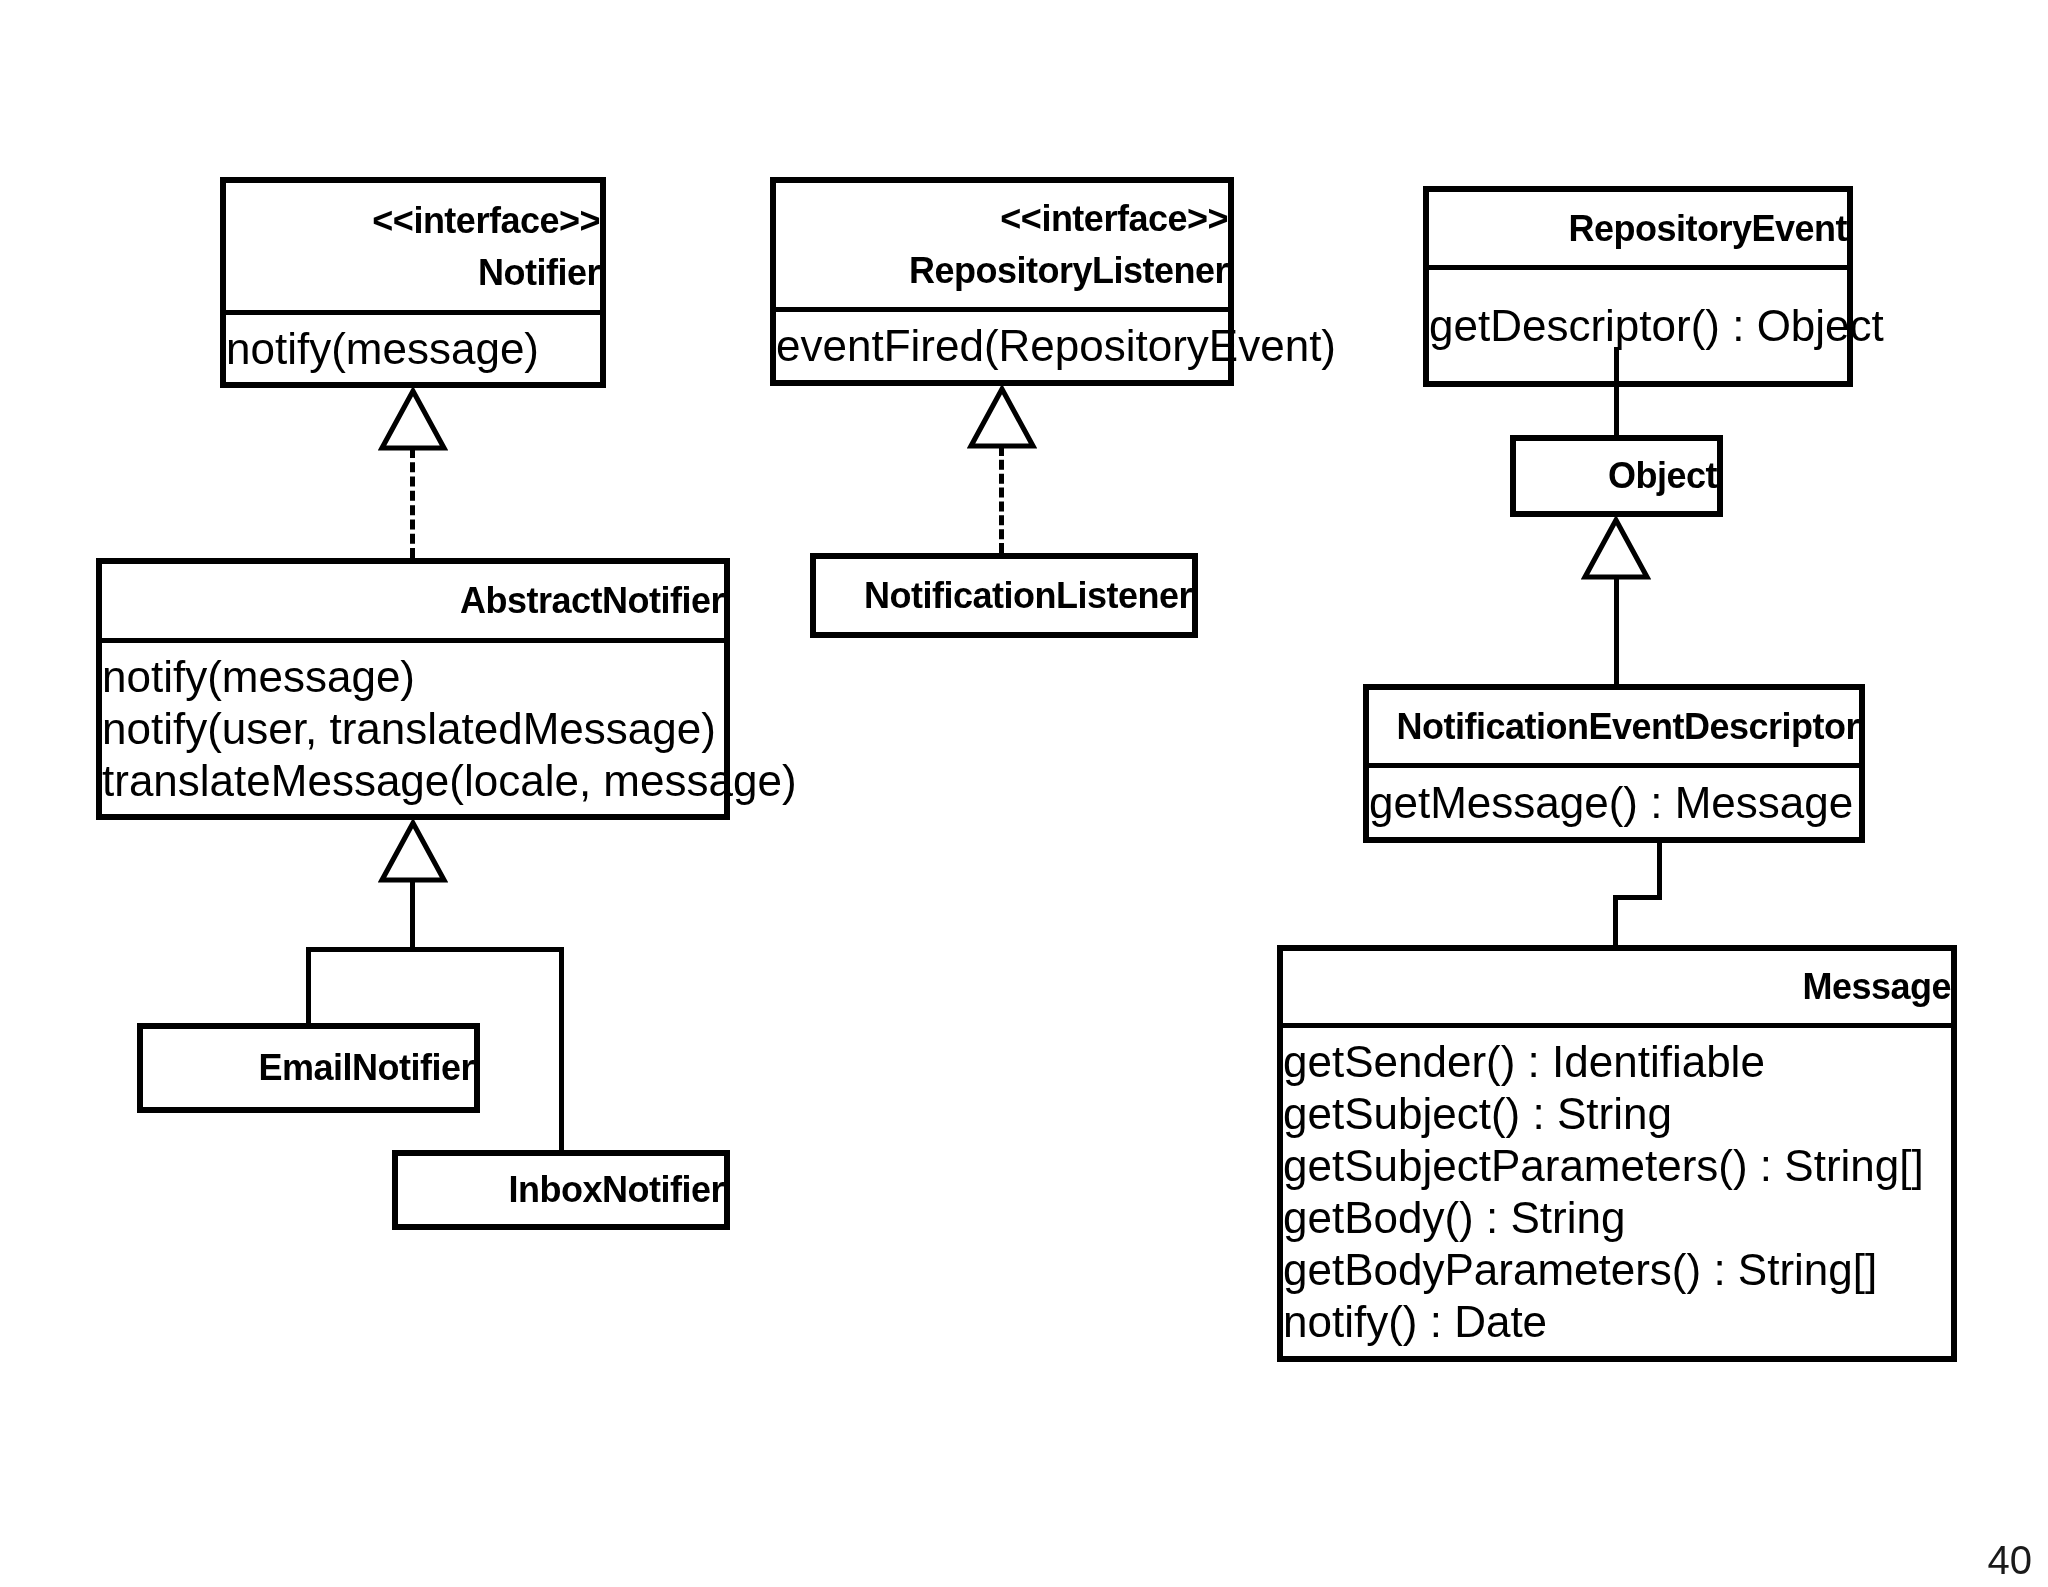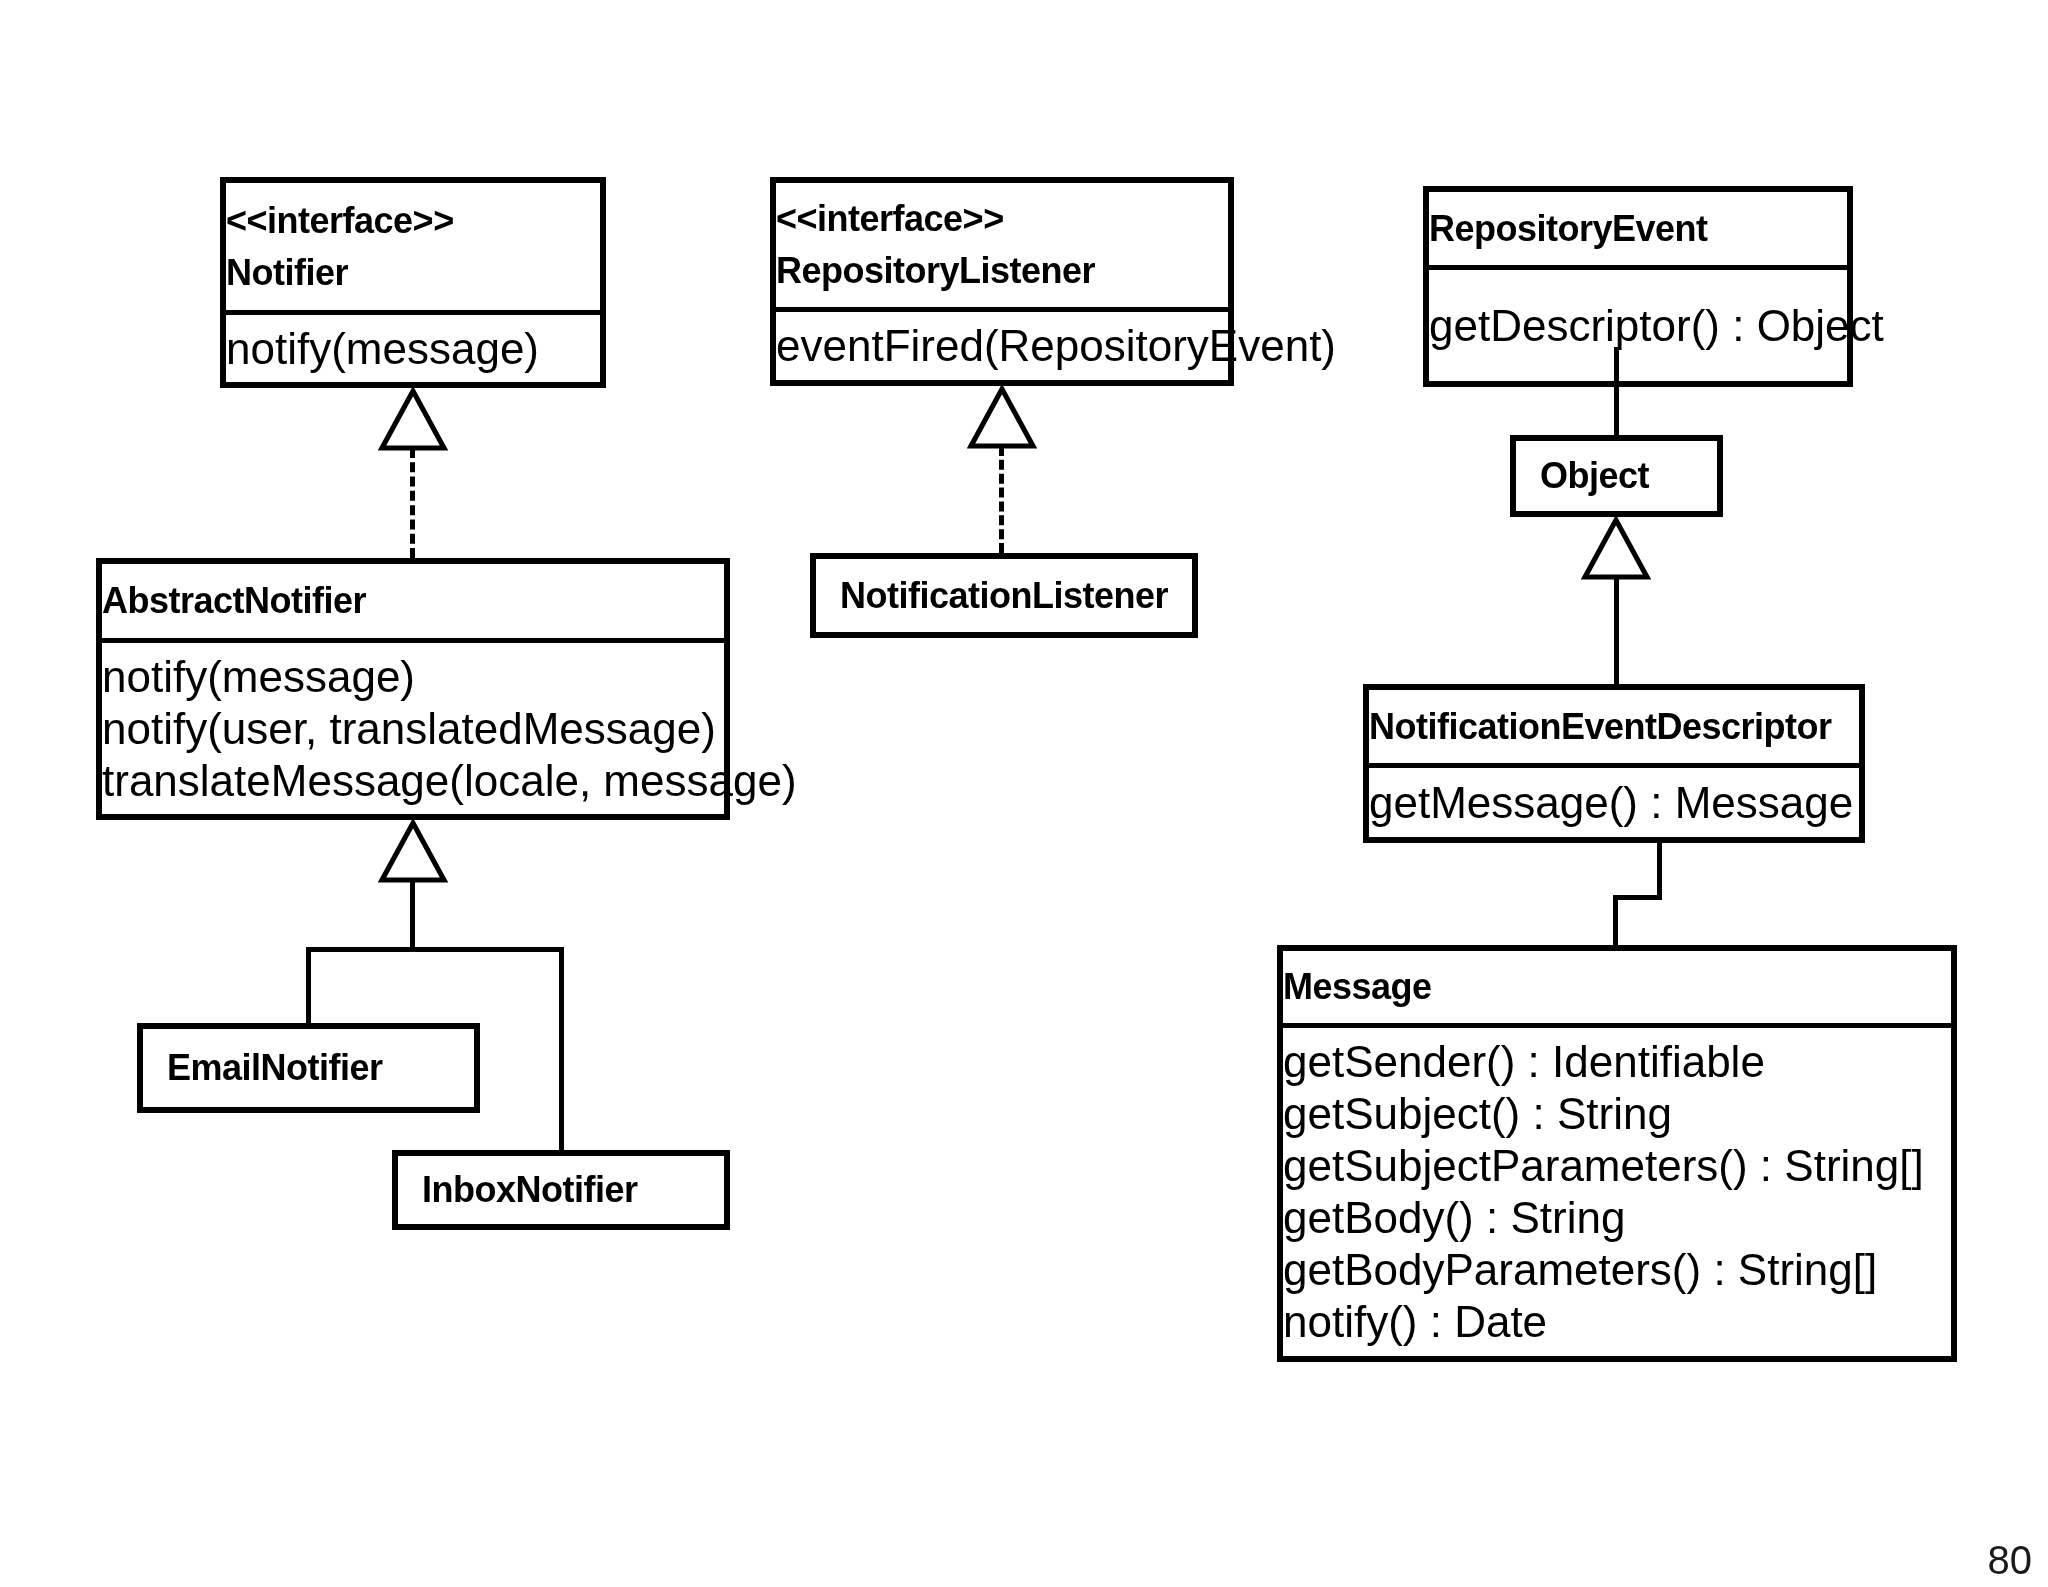--- a/index.html
+++ b/index.html
@@ -6,21 +6,21 @@
   .stage{
     position:relative;width:2048px;height:1587px;background:#ffffff;overflow:hidden;
     font-family:"Liberation Sans","DejaVu Sans",sans-serif;color:#000;
   }
   
   .cls{
     position:absolute;background:#fff;border:6px solid #000;box-sizing:border-box;
     display:flex;flex-direction:column;
   }
   .cls .title{
-    display:flex;flex-direction:column;align-items:flex-start;justify-content:center;
+    display:flex;flex-direction:column;align-items:flex-end;justify-content:center;
     font-weight:bold;font-size:36px;letter-spacing:-0.5px;line-height:52px;white-space:nowrap;
   }
   .cls .methods{
     border-top:5px solid #000;flex:1 1 auto;
     display:flex;flex-direction:column;justify-content:center;
     font-size:44px;line-height:52px;white-space:nowrap;
   }
   .cls.simple .title{flex:1 1 auto;margin-left:24px;}
   
   .vline,.hline{position:absolute;background:#000;}
@@ -145,15 +145,15 @@
     <div class="methods">
       <div>getSender() : Identifiable</div>
       <div>getSubject() : String</div>
       <div>getSubjectParameters() : String[]</div>
       <div>getBody() : String</div>
       <div>getBodyParameters() : String[]</div>
       <div>notify() : Date</div>
     </div>
   </div>
 
-  <div class="pagenum" style="right:16px;top:1538px">80</div>
+  <div class="pagenum" style="right:16px;top:1538px">40</div>
 
 </div>
 
 </body></html>

